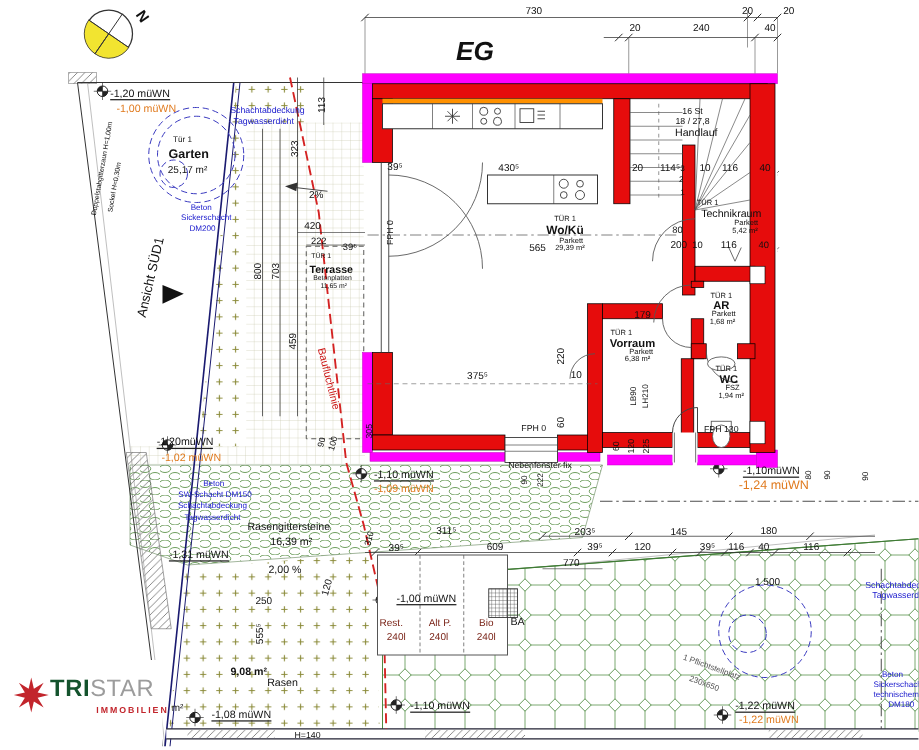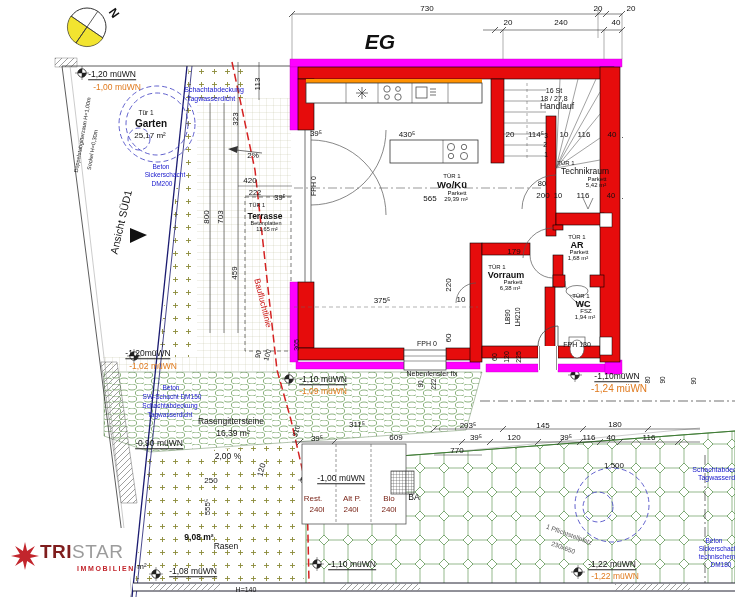--- a/index.html
+++ b/index.html
@@ -6,21 +6,21 @@
   .stage{position:relative;width:735px;height:600px;background:#fff;overflow:hidden;
          font-family:"Liberation Sans",sans-serif;}
   svg.plan{position:absolute;left:0;top:0;}
   .lbl{position:absolute;white-space:nowrap;color:#111;line-height:1;
        transform-origin:center;font-family:"Liberation Sans",sans-serif;}
   .page-title{position:absolute;font-weight:bold;font-size:21px;color:#111;
        transform:translate(-50%,-50%);}
   .north-n{position:absolute;font-weight:bold;font-size:12px;color:#111;
        transform:translate(-50%,-50%) rotate(55deg);}
   .logo{position:absolute;left:40px;top:541px;}
-  .logo .tri{font-weight:bold;font-size:19px;color:#7f1d1d;letter-spacing:.5px;}
+  .logo .tri{font-weight:bold;font-size:19px;color:#14532d;letter-spacing:.5px;}
   .logo .star{font-weight:normal;font-size:19px;color:#9c9c9c;letter-spacing:.5px;}
   .logo-sub{position:absolute;left:77px;top:565px;font-size:7px;font-weight:bold;
        letter-spacing:1.6px;color:#c2252c;}
 </style>
 </head>
 <body>
 
 <div class="stage">
 
   <svg class="plan" width="735" height="600" viewBox="0 0 735 600">
@@ -409,21 +409,21 @@
     <span class="lbl" style="left: 170px; top: 415px; font-size: 6.5px; color: rgb(24, 24, 204); transform: translate(-50%, -50%) rotate(0deg);">Tagwasserdicht</span>
     <span class="lbl" style="left: 722px; top: 469px; font-size: 7px; color: rgb(24, 24, 204); transform: translate(-50%, -50%) rotate(0deg);">Schachtabdeckung</span>
     <span class="lbl" style="left: 722px; top: 477px; font-size: 7px; color: rgb(24, 24, 204); transform: translate(-50%, -50%) rotate(0deg);">Tagwasserdicht</span>
     <span class="lbl" style="left: 714px; top: 541px; font-size: 6.5px; color: rgb(24, 24, 204); transform: translate(-50%, -50%) rotate(0deg);">Beton</span>
     <span class="lbl" style="left: 719px; top: 549px; font-size: 6.5px; color: rgb(24, 24, 204); transform: translate(-50%, -50%) rotate(0deg);">Sickerschacht</span>
     <span class="lbl" style="left: 717px; top: 557px; font-size: 6.5px; color: rgb(24, 24, 204); transform: translate(-50%, -50%) rotate(0deg);">technischem</span>
     <span class="lbl" style="left: 721px; top: 565px; font-size: 6.5px; color: rgb(24, 24, 204); transform: translate(-50%, -50%) rotate(0deg);">DM180</span>
     <span class="lbl" style="left: 432px; top: 373px; font-size: 7px; transform: translate(-50%, -50%) rotate(0deg);">Nebenfenster fix</span>
     <span class="lbl" style="left: 112px; top: 75px; font-size: 8.5px; border-bottom: 1px solid rgb(34, 34, 34); transform: translate(-50%, -50%) rotate(0deg);">-1,20 müWN</span>
     <span class="lbl" style="left: 148px; top: 354px; font-size: 8.5px; border-bottom: 1px solid rgb(34, 34, 34); transform: translate(-50%, -50%) rotate(0deg);">-1,20müWN</span>
-    <span class="lbl" style="left: 159px; top: 444px; font-size: 8.5px; border-bottom: 1px solid rgb(34, 34, 34); transform: translate(-50%, -50%) rotate(0deg);">-0,90 müWN</span>
+    <span class="lbl" style="left: 159px; top: 444px; font-size: 8.5px; border-bottom: 1px solid rgb(34, 34, 34); transform: translate(-50%, -50%) rotate(0deg);">-1,31 müWN</span>
     <span class="lbl" style="left: 323px; top: 380px; font-size: 8.5px; border-bottom: 1px solid rgb(34, 34, 34); transform: translate(-50%, -50%) rotate(0deg);">-1,10 müWN</span>
     <span class="lbl" style="left: 617px; top: 377px; font-size: 8.5px; border-bottom: 1px solid rgb(34, 34, 34); transform: translate(-50%, -50%) rotate(0deg);">-1,10müWN</span>
     <span class="lbl" style="left: 341px; top: 479px; font-size: 8.5px; border-bottom: 1px solid rgb(34, 34, 34); transform: translate(-50%, -50%) rotate(0deg);">-1,00 müWN</span>
     <span class="lbl" style="left: 352px; top: 565px; font-size: 8.5px; border-bottom: 1px solid rgb(34, 34, 34); transform: translate(-50%, -50%) rotate(0deg);">-1,10 müWN</span>
     <span class="lbl" style="left: 193px; top: 572px; font-size: 8.5px; border-bottom: 1px solid rgb(34, 34, 34); transform: translate(-50%, -50%) rotate(0deg);">-1,08 müWN</span>
     <span class="lbl" style="left: 612px; top: 565px; font-size: 8.5px; border-bottom: 1px solid rgb(34, 34, 34); transform: translate(-50%, -50%) rotate(0deg);">-1,22 müWN</span>
     <span class="lbl" style="left: 117px; top: 87px; font-size: 8.5px; color: rgb(224, 122, 30); transform: translate(-50%, -50%) rotate(0deg);">-1,00 müWN</span>
     <span class="lbl" style="left: 153px; top: 366px; font-size: 8.5px; color: rgb(224, 122, 30); transform: translate(-50%, -50%) rotate(0deg);">-1,02 müWN</span>
     <span class="lbl" style="left: 323px; top: 391px; font-size: 8.5px; color: rgb(224, 122, 30); transform: translate(-50%, -50%) rotate(0deg);">-1,09 müWN</span>
     <span class="lbl" style="left: 619px; top: 389px; font-size: 10px; color: rgb(224, 122, 30); transform: translate(-50%, -50%) rotate(0deg);">-1,24 müWN</span>

